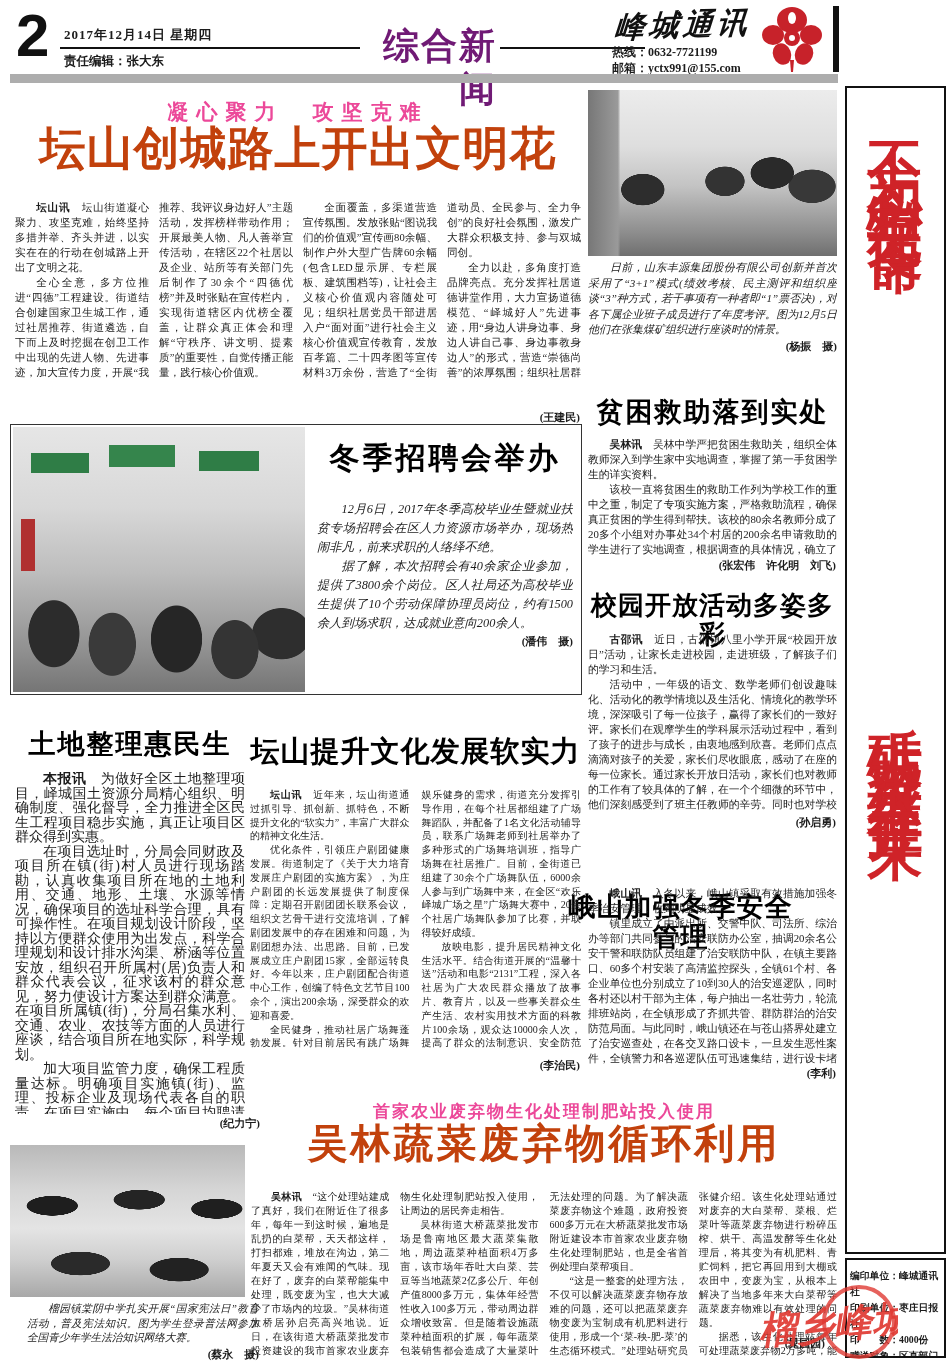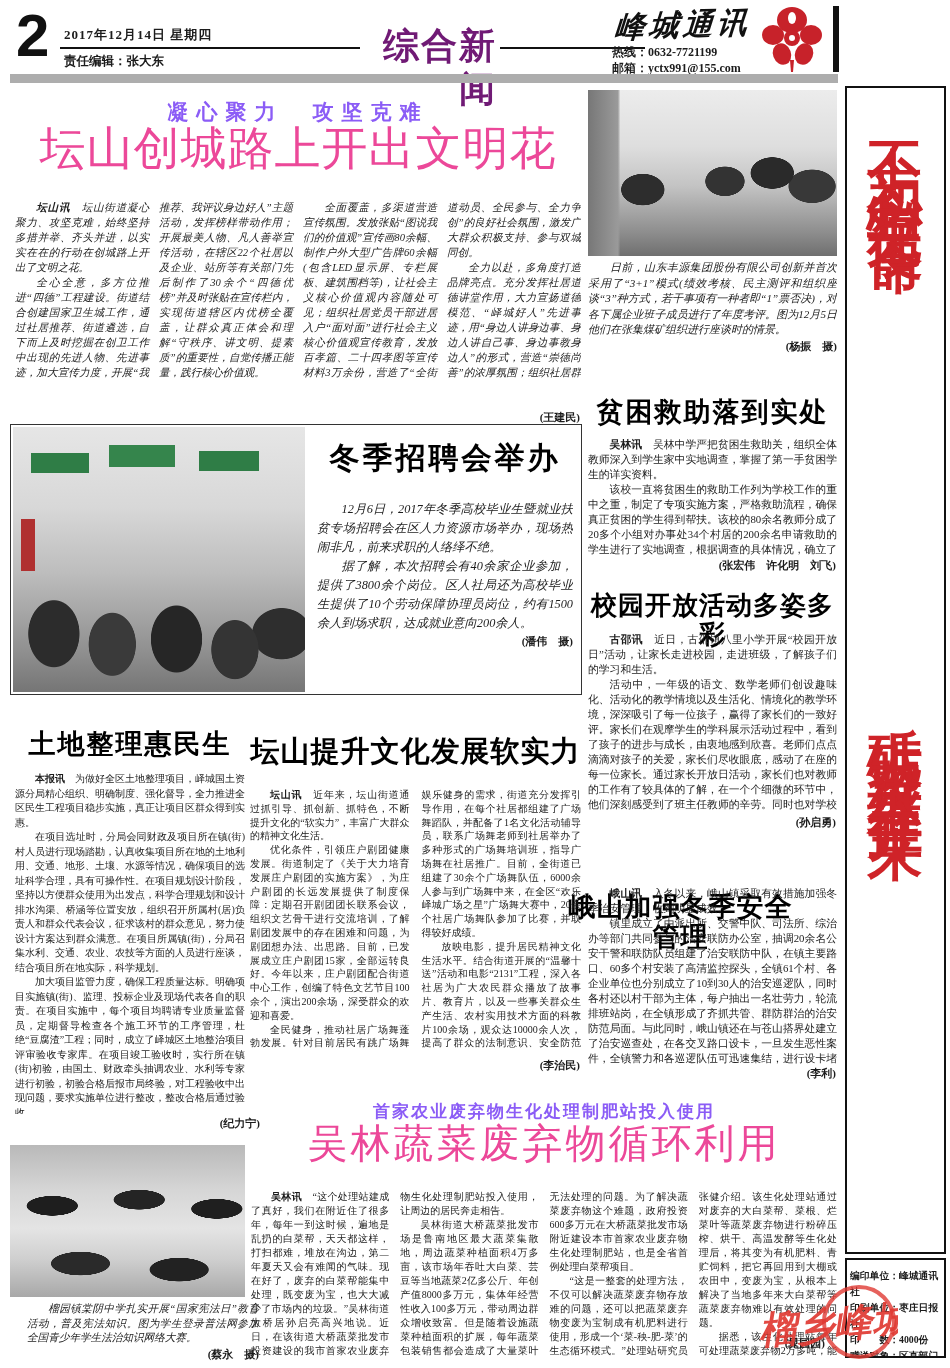--- a/index.html
+++ b/index.html
@@ -23,32 +23,32 @@
   .email{left:612px;top:60px;font:bold 12px "Liberation Serif",serif;}
   .flower{left:752px;top:2px;width:80px;height:72px;}
   .head-vbar{left:833px;top:6px;width:6px;height:66px;background:#111;}
   .gray-bar{left:10px;top:74px;width:828px;height:9px;background:#adadad;}
 
   
   .art-body{font-family:"Liberation Serif",serif;text-align:justify;overflow:hidden;}
   .art-body p{margin:0;text-indent:2em;}
   .art-body p b{font-weight:700;}
   .byline{position:absolute;font:bold 11px "Liberation Serif",serif;text-align:right;z-index:2;}
-  .kicker{font-weight:900;text-align:center;font-family:"Liberation Serif",serif;color:#8b5cf6;}
+  .kicker{font-weight:900;text-align:center;font-family:"Liberation Serif",serif;color:#ec4899;}
   .h-serif{font-family:"Liberation Serif",serif;font-weight:900;text-align:center;color:#000;line-height:1.1;}
-  .h-sans{font-family:"Liberation Sans",sans-serif;font-weight:400;text-align:center;color:#ec4899;line-height:1.05;}
+  .h-sans{font-family:"Liberation Sans",sans-serif;font-weight:700;text-align:center;color:#c2410c;line-height:1.05;}
   .caption{font:italic 11px/15.5px "Liberation Serif",serif;text-align:justify;overflow:hidden;}
   .caption p{margin:0;text-indent:2em;}
   .credit-line{text-align:right;font-style:normal;font-weight:bold;font-size:11px;margin-top:1px;}
 
   
   .lead-kicker{left:15px;top:98px;width:566px;font-size:21px;letter-spacing:8px;}
   .lead-headline{left:15px;top:124px;width:566px;font-size:46px;letter-spacing:1px;}
   .lead-body{left:15px;top:200px;width:566px;height:190px;
-             font-size:10.6px;line-height:15px;column-count:4;column-gap:10px;font-style:italic;}
+             font-size:10.6px;line-height:15px;column-count:4;column-gap:10px;}
 
   
   .photo-meeting{left:588px;top:90px;width:249px;height:166px;
     background:
       radial-gradient(ellipse 22px 16px at 22% 60%, #2d2d2d 97%, transparent),
       radial-gradient(ellipse 20px 15px at 55% 55%, #333 97%, transparent),
       radial-gradient(ellipse 22px 16px at 74% 50%, #2a2a2a 97%, transparent),
       radial-gradient(ellipse 24px 17px at 90% 58%, #383838 97%, transparent),
       linear-gradient(90deg,#777 0%,#9a9a9a 12%,transparent 13%),
       linear-gradient(180deg,#ececec 0%,#dedede 34%,#c3c3c3 58%,#8d8d8d 86%,#6f6f6f 100%);}
@@ -76,21 +76,21 @@
       radial-gradient(ellipse 24px 30px at 76% 84%, #343434 97%, transparent),
       radial-gradient(ellipse 30px 26px at 92% 78%, #2e2e2e 97%, transparent),
       linear-gradient(180deg,#e6e6e6 0%,#d8d8d8 30%,#bdbdbd 55%,#8f8f8f 85%,#757575 100%);}
   .jobfair-art{position:absolute;left:306px;top:16px;width:256px;}
   .jobfair-headline{font-size:30px;letter-spacing:3px;margin-bottom:26px;}
   .jobfair-body{font:italic 12.3px/19px "Liberation Serif",serif;text-align:justify;}
   .jobfair-body p{margin:0;text-indent:2em;}
 
   
   .land-headline{left:15px;top:730px;width:230px;font-size:27px;letter-spacing:2px;}
-  .land-body{left:15px;top:772px;width:230px;height:342px;font-size:10px;line-height:14.5px;}
+  .land-body{left:15px;top:772px;width:230px;height:342px;font-size:14px;line-height:14.5px;}
 
   
   .culture-headline{left:250px;top:736px;width:331px;font-size:29px;letter-spacing:1px;}
   .culture-body{left:250px;top:788px;width:331px;height:268px;
                 font-size:10px;line-height:13.8px;column-count:2;column-gap:12px;}
 
   
   .veg-kicker{left:251px;top:1100px;width:586px;font-size:17px;letter-spacing:2px;}
   .veg-headline{left:251px;top:1122px;width:586px;font-size:40px;letter-spacing:3px;}
   .veg-body{left:251px;top:1190px;width:586px;height:170px;

